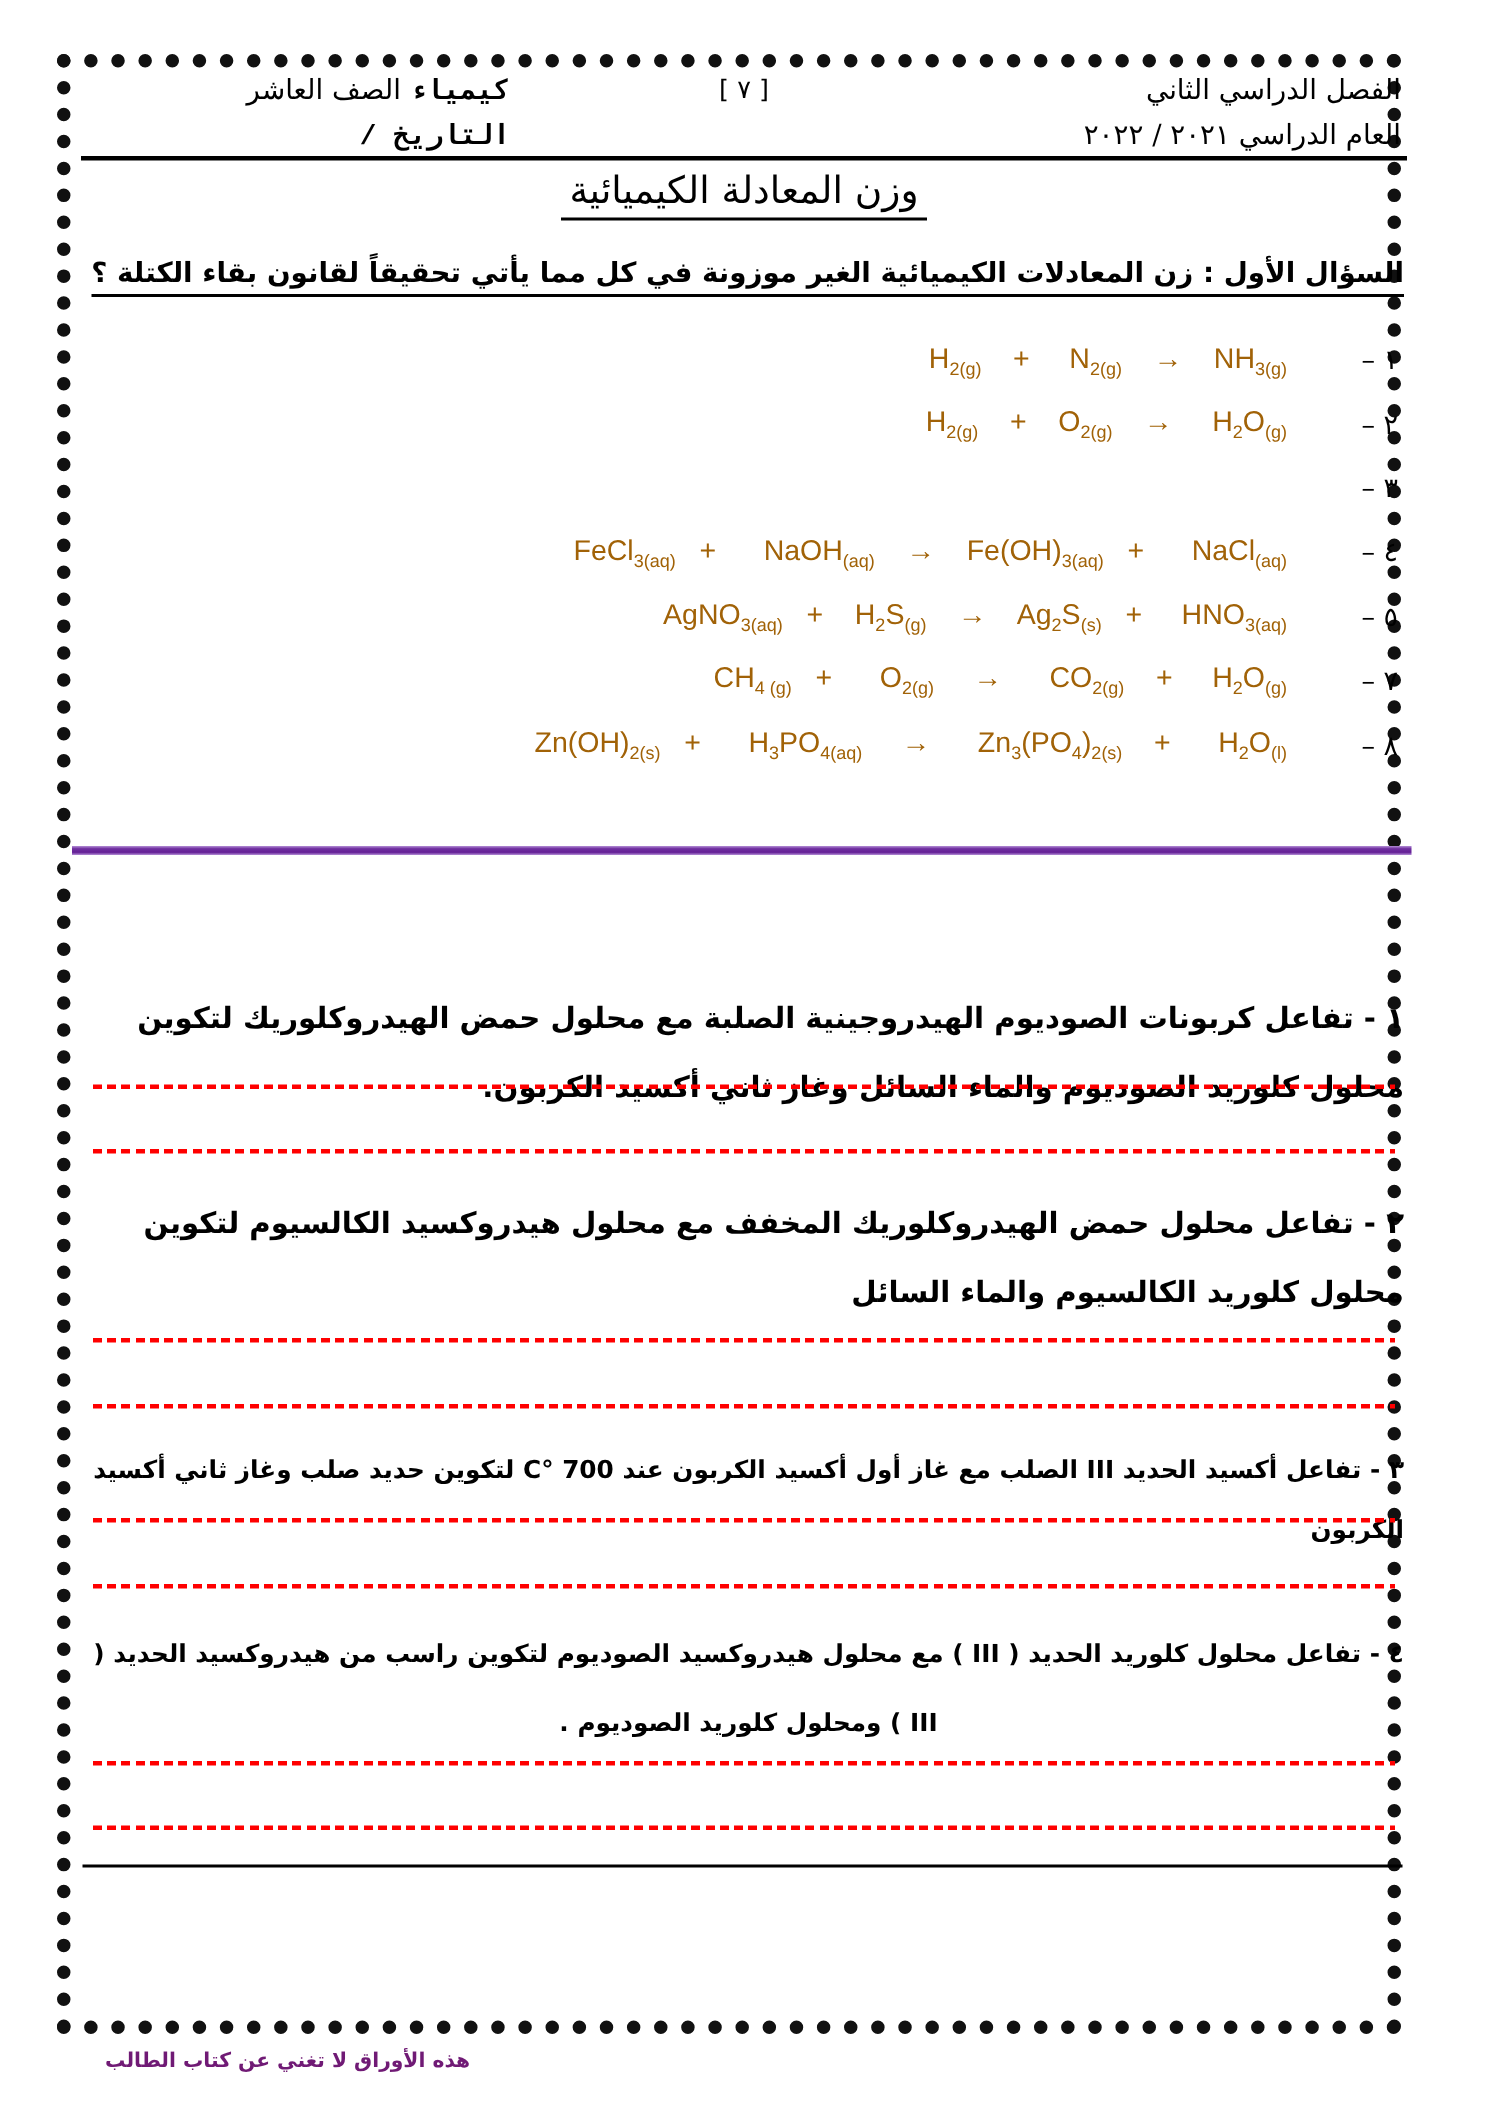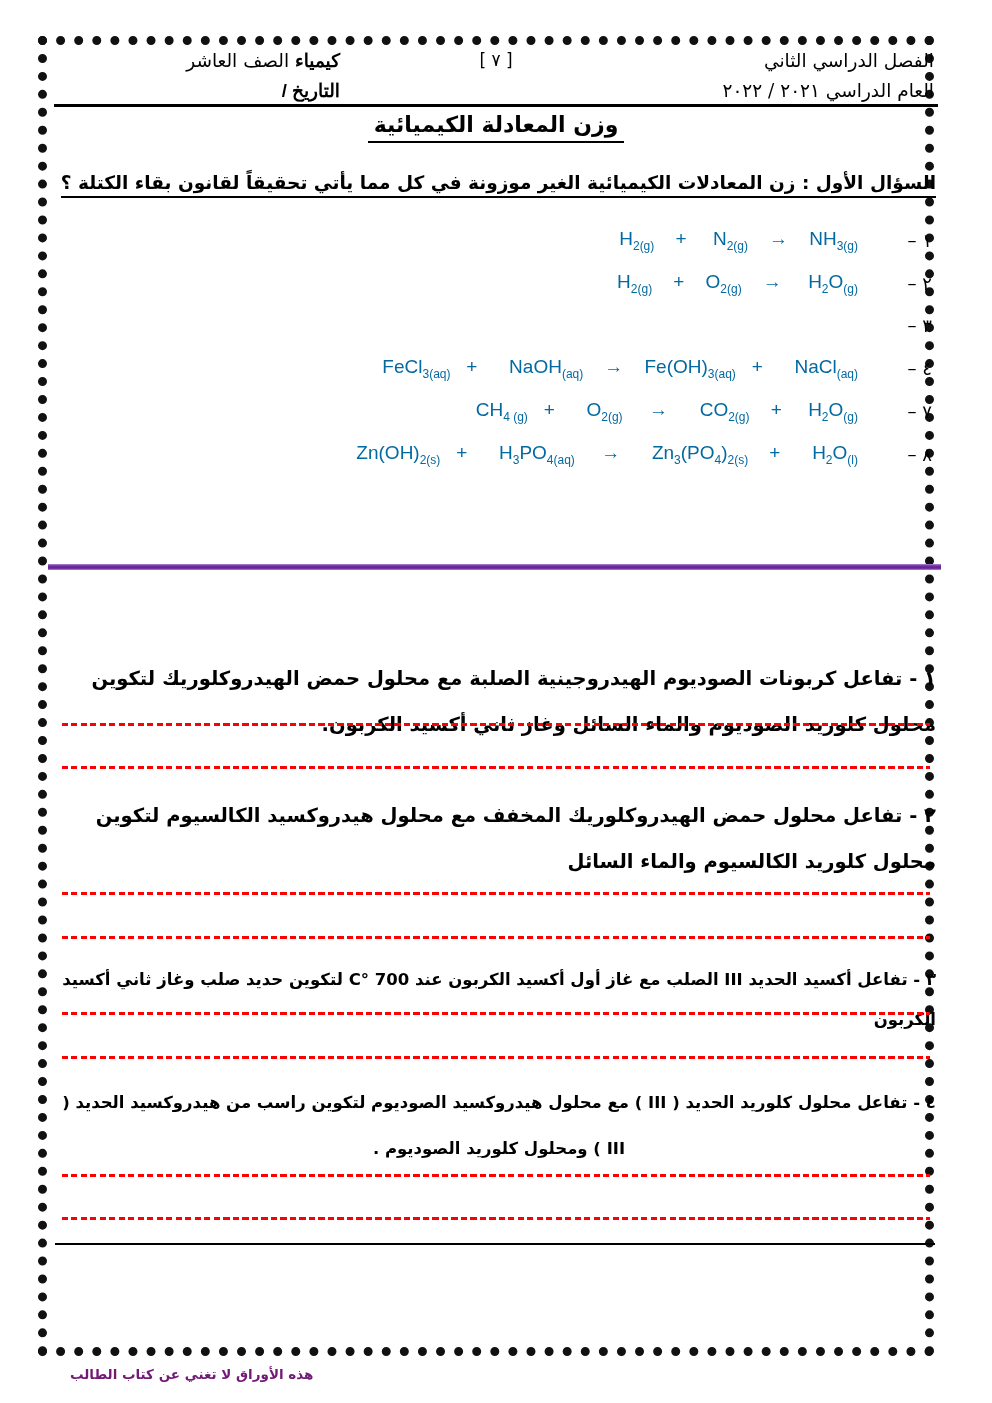--- a/index.html
+++ b/index.html
@@ -26,46 +26,46 @@
   .hdr-center{
     position:absolute;top:50px;left:0;width:100%;
     text-align:center;font-size:17px;letter-spacing:2px;
   }
   .hdr-left{
     position:absolute;top:46px;left:150px;width:190px;
     direction:rtl;text-align:right;
     font-family:"DejaVu Serif","DejaVu Sans",serif;
     font-size:18.5px;line-height:30px;
   }
-  .hdr-left .bold, .hdr-left .date{font-weight:bold;font-family:Liberation Sans, sans-serif;}
+  .hdr-left .bold, .hdr-left .date{font-weight:bold;font-family:Liberation Mono, monospace;}
   .hdr-rule{position:absolute;top:104px;left:54px;width:884px;height:3px;background:#000;}
   
   .title-wrap{position:absolute;top:112px;left:0;width:100%;text-align:center;}
   .title{
     display:inline-block;direction:rtl;
-    font-size:22px;font-weight:bold;
+    font-size:25px;font-weight:normal;
     padding:0 6px 4px 6px;border-bottom:2.5px solid #000;text-align:right;
   }
   
   .q-heading{
     position:absolute;right:56px;direction:rtl;text-align:right;
     font-size:18.5px;font-weight:bold;
   }
   .q-heading .inner{display:inline-block;padding-bottom:3px;border-bottom:2px solid #000000;}
   .q1-heading{top:172px;}
   .q2-heading{top:576px;}
   
   .equations{position:absolute;top:219px;left:48px;width:890px;}
   .eq-row{
     height:42.8px;display:flex;align-items:center;justify-content:flex-end;
     direction:ltr;
   }
   .eq-formula{
     font-family:"Liberation Sans","DejaVu Sans",sans-serif;
-    font-size:19px;white-space:pre;color:#0369a1;
+    font-size:19px;white-space:pre;color:#a16207;
   }
   .eq-formula sub{font-size:12px;}
   .eq-num{
     width:80px;flex:0 0 80px;text-align:right;
     font-size:18px;padding-right:6px;box-sizing:border-box;
     font-family:"DejaVu Serif","DejaVu Sans",serif;
   }
   
   .purple-rule{
     position:absolute;top:564px;left:48px;width:893px;height:6px;
@@ -135,20 +135,24 @@
       <span class="eq-num">– ٢</span>
     </div>
     <div class="eq-row">
       <span class="eq-num">– ٣</span>
     </div>
     <div class="eq-row">
       <span class="eq-formula"><span>FeCl</span><sub>3(aq)</sub><span>   +      NaOH</span><sub>(aq)</sub><span>    →    Fe(OH)</span><sub>3(aq)</sub><span>   +      NaCl</span><sub>(aq)</sub></span>
       <span class="eq-num">– ٤</span>
     </div>
     <div class="eq-row">
+      <span class="eq-formula"><span>AgNO</span><sub>3(aq)</sub><span>   +    H</span><sub>2</sub><span>S</span><sub>(g)</sub><span>    →    Ag</span><sub>2</sub><span>S</span><sub>(s)</sub><span>   +     HNO</span><sub>3(aq)</sub></span>
+      <span class="eq-num">– ٥</span>
+    </div>
+    <div class="eq-row">
       <span class="eq-formula"><span>CH</span><sub>4 (g)</sub><span>   +      O</span><sub>2(g)</sub><span>     →      CO</span><sub>2(g)</sub><span>    +     H</span><sub>2</sub><span>O</span><sub>(g)</sub></span>
       <span class="eq-num">– ٧</span>
     </div>
     <div class="eq-row">
       <span class="eq-formula"><span>Zn(OH)</span><sub>2(s)</sub><span>   +      H</span><sub>3</sub><span>PO</span><sub>4(aq)</sub><span>     →      Zn</span><sub>3</sub><span>(PO</span><sub>4</sub><span>)</span><sub>2(s)</sub><span>    +      H</span><sub>2</sub><span>O</span><sub>(l)</sub></span>
       <span class="eq-num">– ٨</span>
     </div>
   </div>
 
   <div class="purple-rule"></div>

